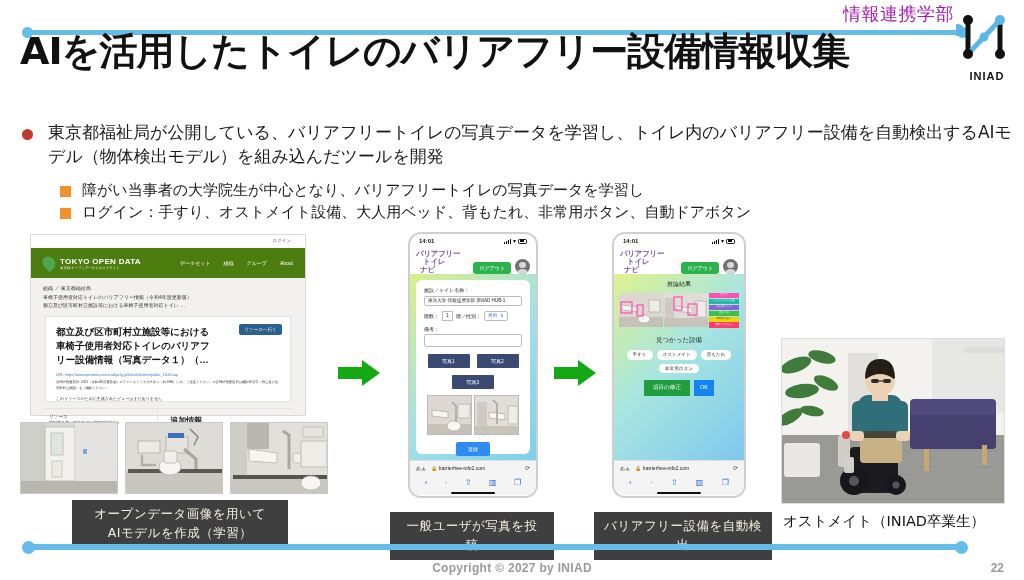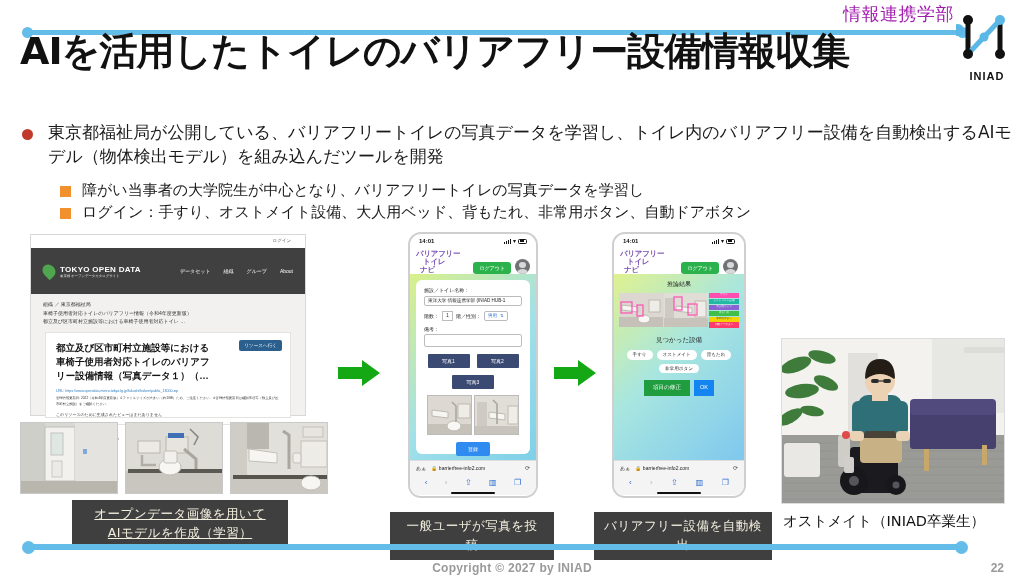--- a/index.html
+++ b/index.html
@@ -58,21 +58,21 @@
   .b2a { top:181px; }
   .b2b { top:203px; }
 
   
   .odshot {
     position:absolute; left:30px; top:234px; width:276px; height:182px;
     background:#f2f1ef; border:1px solid #d8d8d6;
   }
   .od-login { height:13px; background:#fff; position:relative; }
   .od-login span { position:absolute; right:14px; top:3px; font-size:4.5px; color:#555; }
-  .od-nav { height:46px; background:#404040; display:flex; align-items:center; padding:0 12px; }
+  .od-nav { height:30px; background:#4d7c0f; display:flex; align-items:center; padding:0 12px; }
   .od-logo-leaf { width:12px; height:14px; background:#4ea74e;
     border-radius:50% 50% 50% 0; transform:rotate(-45deg); flex:none; margin-right:5px; }
   .od-brand { color:#fff; }
   .od-brand .b1t { font-size:8px; font-weight:700; letter-spacing:0.3px; }
   .od-brand .b2t { font-size:3.4px; opacity:.85; }
   .od-menu { margin-left:auto; display:flex; gap:13px; color:#fff; font-size:5px; }
   .od-crumbs { padding:6px 12px 2px; font-size:5px; color:#333; line-height:1.7; }
   .od-card { margin:4px 14px 0; background:#fff; border:1px solid #e3e3e1; padding:8px 10px; position:relative; height:86px; }
   .od-card h3 { font-size:9.5px; line-height:1.5; color:#111; width:72%; }
   .od-btn { position:absolute; right:8px; top:7px; background:#2b5f8e; color:#fff;
@@ -89,21 +89,21 @@
   .thumbs { position:absolute; left:20px; top:422px; display:flex; gap:7px; }
   .thumb { width:98px; height:72px; border:1px solid #c9c9c9; position:relative; overflow:hidden; }
 
   
   .plate {
     position:absolute; background:#3f3f3f; color:#f3efdf;
     text-align:center; font-size:12.5px; line-height:1.5;
     padding:5px 10px; letter-spacing:.5px;
     font-family:"DejaVu Sans","Liberation Sans",sans-serif;
   }
-  .plate-1 { left:72px; top:500px; width:216px;text-decoration:underline; }
+  .plate-1 { left:72px; top:500px; width:216px; }
   .plate-2 { left:390px; top:512px; width:164px; }
   .plate-3 { left:594px; top:512px; width:178px; }
 
   .person-cap {
     position:absolute; left:783px; top:512px; font-size:14.5px; color:#111;
     white-space:nowrap; font-family:"DejaVu Sans","Liberation Sans",sans-serif;
   }
 
   
   .arrow { position:absolute; width:46px; height:30px; }

